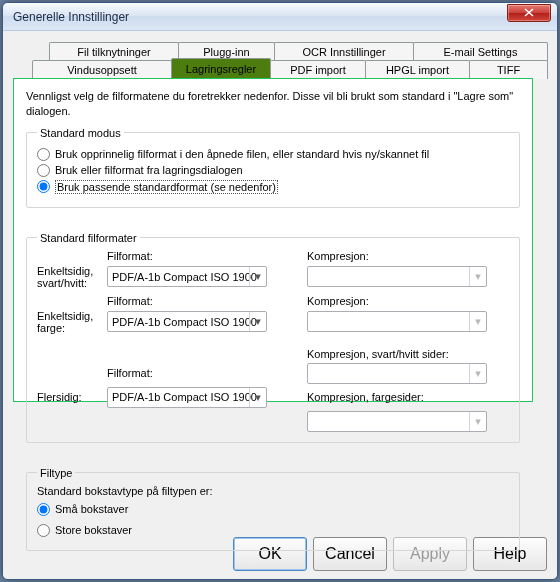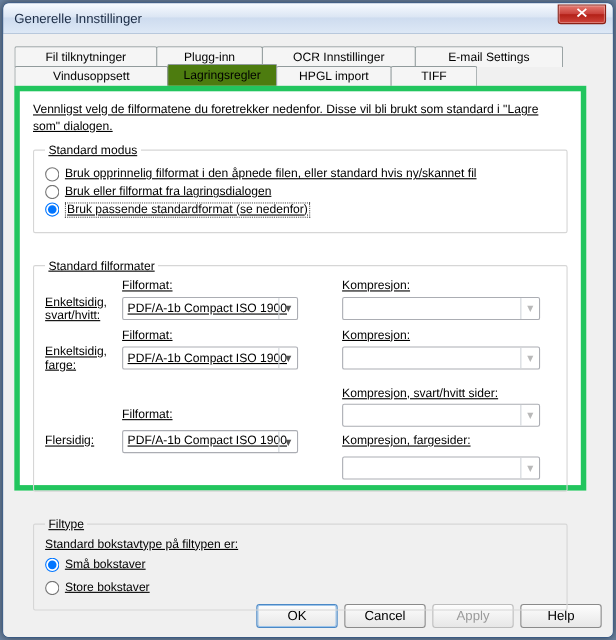--- a/index.html
+++ b/index.html
@@ -49,21 +49,21 @@
     position: absolute;
     top: 28px; left: 0; right: 0; bottom: 0;
     background: #f0f0f0;
     border-radius: 0 0 5px 5px;
     padding: 8px 10px 10px 10px;
   }
   .tabs {
     position: relative;
     margin-top: 2px;
   }
-  .tabrow { display: flex; }
+  .tabrow { display: flex; justify-content: flex-end; }
   .tab {
     border: 1px solid #919b9c;
     border-bottom: none;
     background: #f5f5f5;
     height: 19px;
     display: flex; align-items: center; justify-content: center;
     font-size: 11px;
     margin-right: -1px;
     border-radius: 2px 2px 0 0;
     position: relative;
@@ -72,29 +72,28 @@
   .tabrow.row2 .tab { z-index: 2; }
   .tab.active {
     background: #4d7c0f;
     z-index: 4;
     height: 21px;
     margin-top: -2px;
   }
   .row1 .t1{width:130px} .row1 .t2{width:97px} .row1 .t3{width:140px} .row1 .t4{width:135px}
   .row2 .t1{width:140px} .row2 .t2{width:100px} .row2 .t3{width:96px} .row2 .t4{width:105px} .row2 .t5{width:79px}
   .tabbox {
-    border: 5px solid #22c55e;
+    border: 1px solid #22c55e;
     background: #fff;
     padding: 10px 12px 12px 12px;
     position: relative;
     top: -1px;
     z-index: 3;
     width: 520px;
-    height: 368px;
-    text-decoration: underline;
+    height: 324px;
   }
   .intro { color: #000; margin-bottom: 8px; line-height: 1.35; }
   fieldset {
     border: 1px solid #d6d6d6;
     border-radius: 2px;
     margin: 0 0 24px 0;
     padding: 6px 10px 10px 10px;
   }
   legend { font-size: 11px; padding: 0 3px; }
   .radio-row, .chk-row {
@@ -136,26 +135,26 @@
     display: grid;
     grid-template-columns: 1fr;
     column-gap: 10px;
   }
   .bottombar {
     position: absolute;
     bottom: 8px; right: 10px;
     display: flex; gap: 6px;
   }
   .btn {
-    width: 74px; height: 22px;
+    width: 74px; height: 34px;
     border: 1px solid #8a8a8a;
     border-radius: 3px;
     background: linear-gradient(#fdfdfd,#e7e7e7);
     display: flex; align-items: center; justify-content: center;
-    font-size: 12px;
+    font-size: 16px;
   }
   .btn.default {
     border: 1px solid #4a88c6;
     box-shadow: 0 0 0 1px #9cc4ea inset;
   }
   .btn.disabled { color: #9a9a9a; border-color: #bdbdbd; }
 </style>
 </head>
 <body>
 
@@ -186,20 +185,23 @@
         <div class="tab t4">
             <span>E-mail Settings</span>
           </div>
       </div>
       <div class="tabrow row2">
         <div class="tab t1">
             <span>Vindusoppsett</span>
           </div>
         <div class="tab t2 active">
             <span>Lagringsregler</span>
+          </div>
+        <div class="tab t3">
+            <span>PDF import</span>
           </div>
         <div class="tab t4">
             <span>HPGL import</span>
           </div>
         <div class="tab t5">
             <span>TIFF</span>
           </div>
       </div>
       <div class="tabbox">
 

